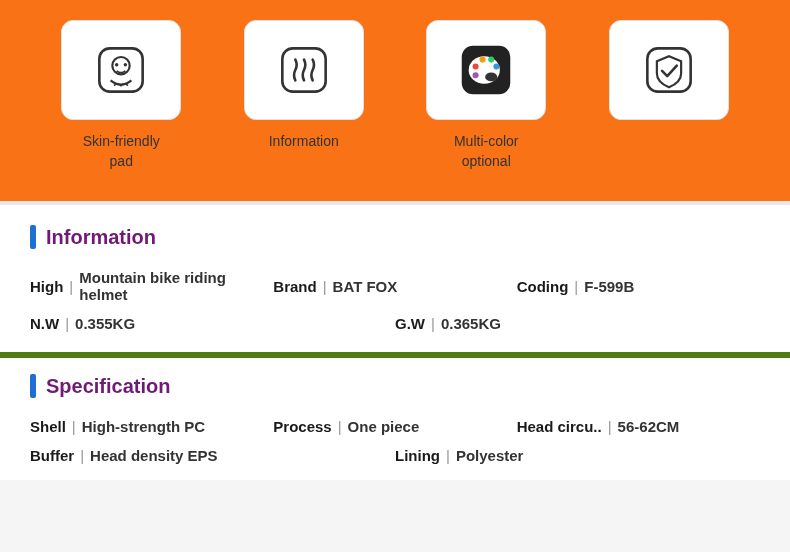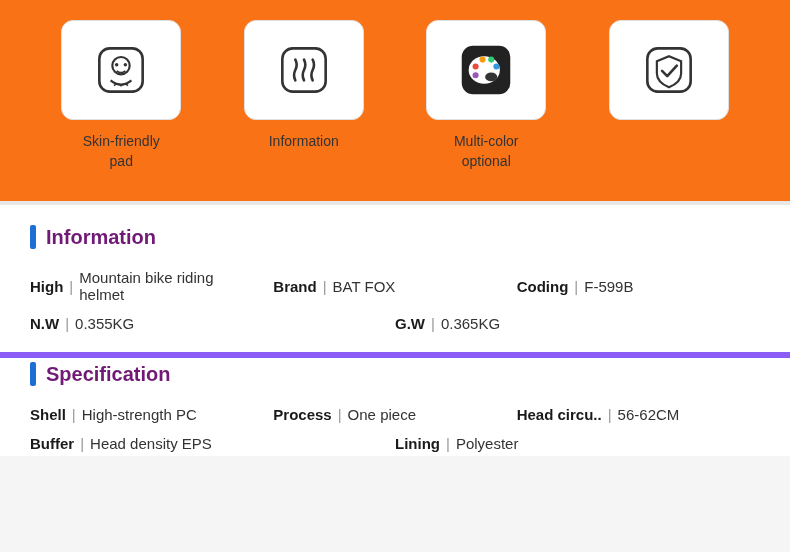--- a/index.html
+++ b/index.html
@@ -96,32 +96,33 @@
 
     .field-separator {
       color: #999;
       font-size: 15px;
       font-weight: 300;
     }
 
     .field-value {
       font-size: 15px;
       color: #333;
+      font-weight: bold;
     }
 
     
     svg {
       width: 52px;
       height: 52px;
     }
 
     .spec-section {
       background: white;
-      padding: 4px 30px;
-      border-top: 6px solid #8b5cf6;
+      padding: 16px 30px;
+      border-top: 6px solid #4d7c0f;
     }
   </style>
 </head>
 <body>
 
 <div class="icons-section">
 
   <div class="icon-item">
     <div class="icon-box">
       <svg viewBox="0 0 60 60">

